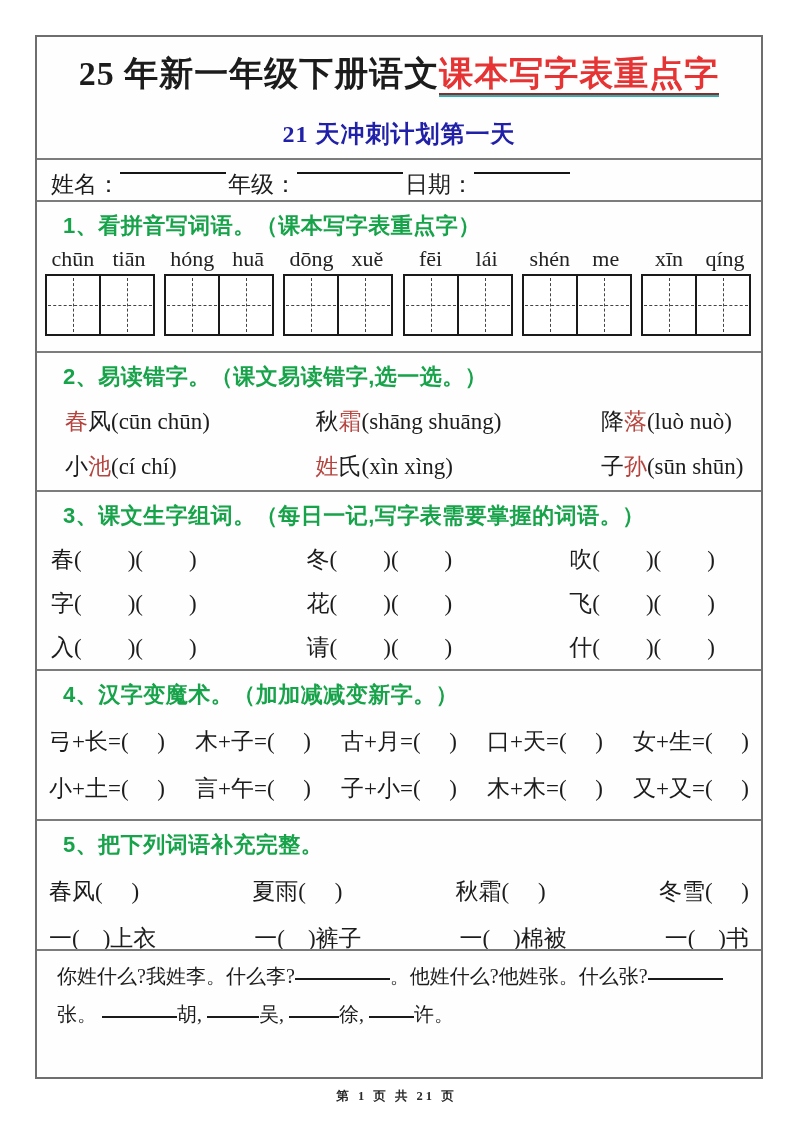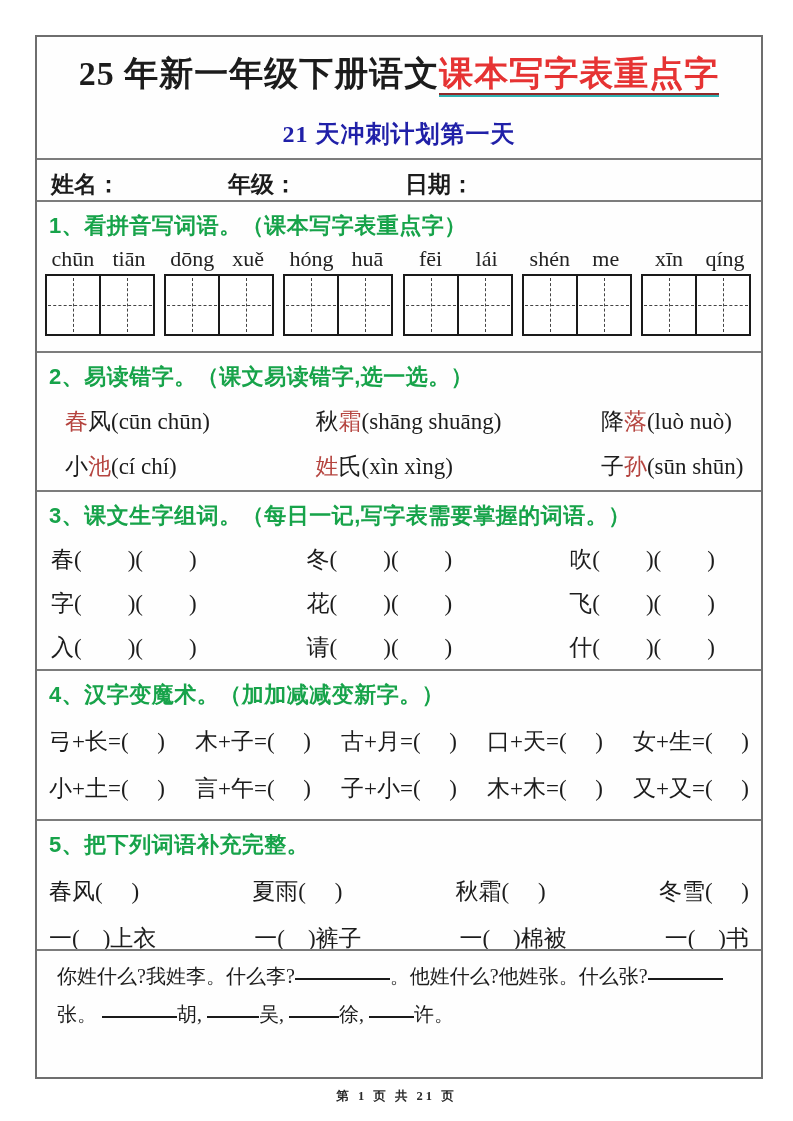--- a/index.html
+++ b/index.html
@@ -12,23 +12,23 @@
     position:absolute;left:35px;top:35px;width:728px;height:1044px;
     box-sizing:border-box;border:2px solid #6e6e6e;background:#fefefe;
     display:flex;flex-direction:column;
   }
   .sec{box-sizing:border-box;border-top:2px solid #7c7c7c;overflow:hidden;}
   .title-block{flex:0 0 121px;border-top:none;text-align:center;}
   .main-title{margin-top:14px;font-size:34px;font-weight:bold;letter-spacing:1px;white-space:nowrap;}
   .t-red-wrap{border-bottom:3px solid #2fb0b0;padding-bottom:2px;}
   .t-red{color:#e63333;border-bottom:2px solid #8e2a2a;padding-bottom:1px;}
   .subtitle{margin-top:21px;font-size:24px;font-weight:bold;color:#2020a8;letter-spacing:1px;}
-  .info-row{flex:0 0 42px;display:flex;align-items:flex-end;padding:9px 0 0 14px;font-size:23px;font-weight:700;}
+  .info-row{flex:0 0 42px;display:flex;align-items:flex-start;padding:9px 0 0 14px;font-size:23px;font-weight:400;}
   .u-line{display:inline-block;width:106px;border-bottom:2.5px solid #151515;transform:translateY(3px);margin-right:2px;}
-  .sec-h{padding:9px 10px 0 12px;font-size:22px;font-weight:bold;color:#17a34a;
+  .sec-h{padding:9px 10px 0 26px;font-size:22px;font-weight:bold;color:#17a34a;
          font-family:"Liberation Sans","DejaVu Sans",sans-serif;letter-spacing:0.5px;white-space:nowrap;}
   .s1{flex:0 0 151px;}.s2{flex:0 0 139px;}.s3{flex:0 0 179px;}
   .s4{flex:0 0 150px;}.s5{flex:0 0 130px;}.s6{flex:0 0 127px;}
   .words{display:flex;justify-content:space-between;padding:0 8px;margin-top:5px;}
   .word-col{width:112px;flex:0 0 112px;}
   .pys{display:flex;font-size:22px;color:#222;margin-bottom:2px;}
   .py{width:50%;text-align:center;white-space:nowrap;}
   .boxes{display:flex;}
   .tzg{box-sizing:border-box;width:56px;height:62px;border:2px solid #1a1a1a;position:relative;background:#fff;}
   .tzg + .tzg{margin-left:-2px;}
@@ -71,32 +71,32 @@
             <span class="py">chūn</span>
             <span class="py">tiān</span>
           </div>
           <div class="boxes">
             <div class="tzg"></div>
             <div class="tzg"></div>
           </div>
         </div>
         <div class="word-col">
           <div class="pys">
-            <span class="py">dōng</span>
-            <span class="py">xuě</span>
+            <span class="py">hóng</span>
+            <span class="py">huā</span>
           </div>
           <div class="boxes">
             <div class="tzg"></div>
             <div class="tzg"></div>
           </div>
         </div>
         <div class="word-col">
           <div class="pys">
-            <span class="py">hóng</span>
-            <span class="py">huā</span>
+            <span class="py">dōng</span>
+            <span class="py">xuě</span>
           </div>
           <div class="boxes">
             <div class="tzg"></div>
             <div class="tzg"></div>
           </div>
         </div>
         <div class="word-col">
           <div class="pys">
             <span class="py">fēi</span>
             <span class="py">lái</span>

